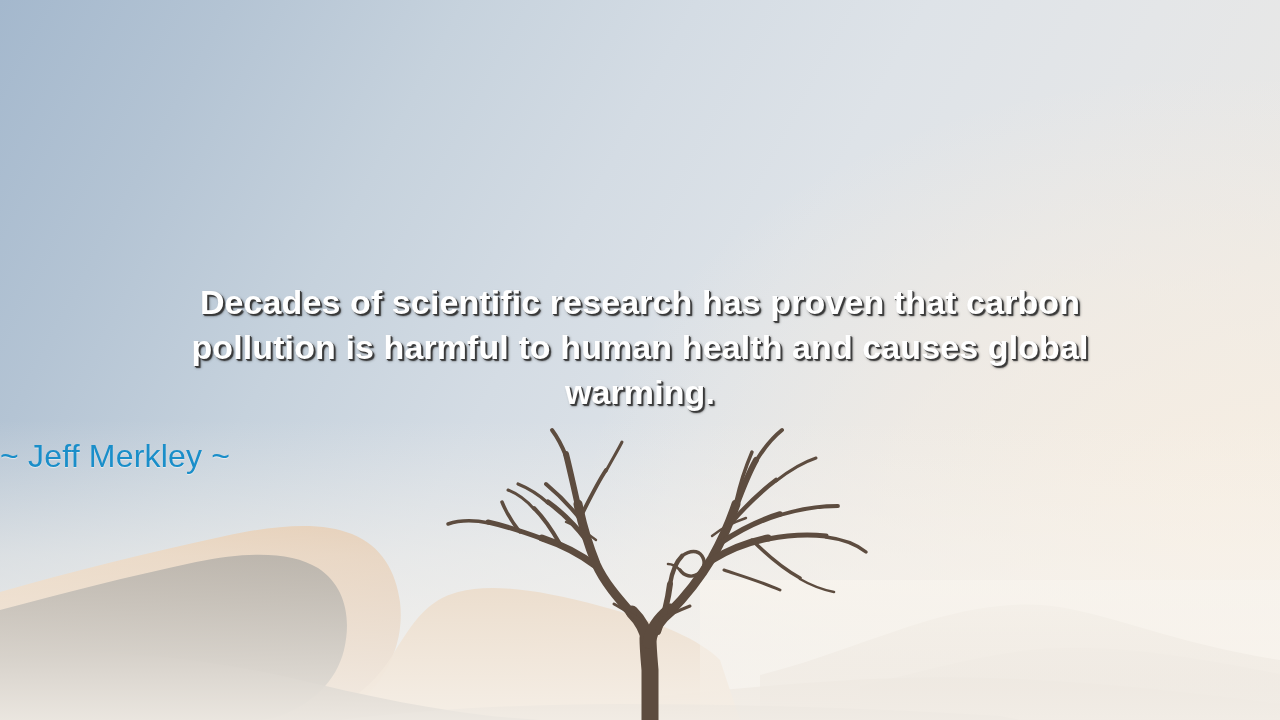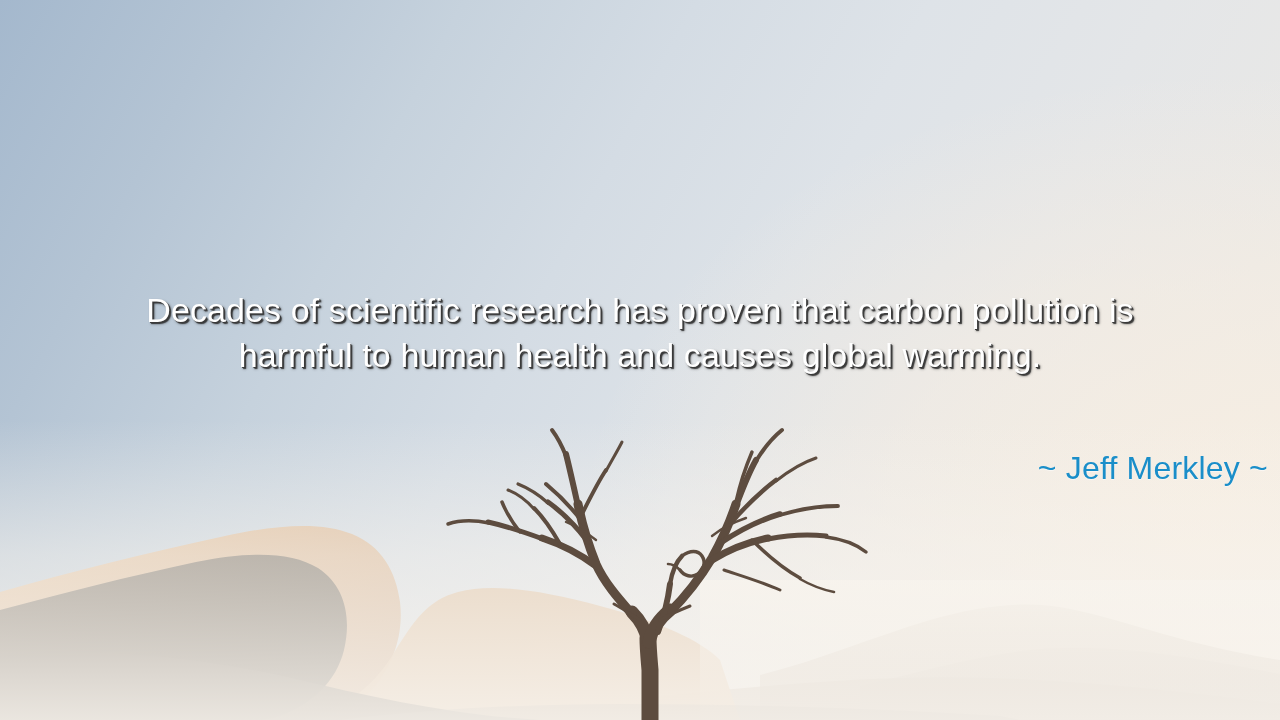--- a/index.html
+++ b/index.html
@@ -60,39 +60,39 @@
   .quote-block {
     position: absolute;
     left: 0;
     right: 0;
     top: 272px;
     text-align: center;
     padding: 0 120px;
     box-sizing: border-box;
   }
   .quote-text {
-    margin: 16px;
+    margin: 8px;
     font-size: 34px;
     line-height: 45px;
-    font-weight: 400;
+    font-weight: 700;
     color: #ffffff;
     letter-spacing: 0.1px;
     text-shadow:
        1px  1px 0 #3a3a3a,
        2px  2px 1px rgba(40,40,40,0.85),
        2px  2px 3px rgba(30,30,30,0.45);
     white-space: normal;
   }
   .author {
     position: absolute;
     left: 0;
     right: 0;
     top: 437px;
-    text-align: right;
-    margin: 12px;
+    text-align: left;
+    margin: 0;
     font-size: 32px;
     line-height: 38px;
     font-weight: 400;
     color: #1a8ec9;
     letter-spacing: 0.2px;
     text-shadow: 0 1px 1px rgba(255,255,255,0.55);
   }
 </style>
 </head>
 <body>

